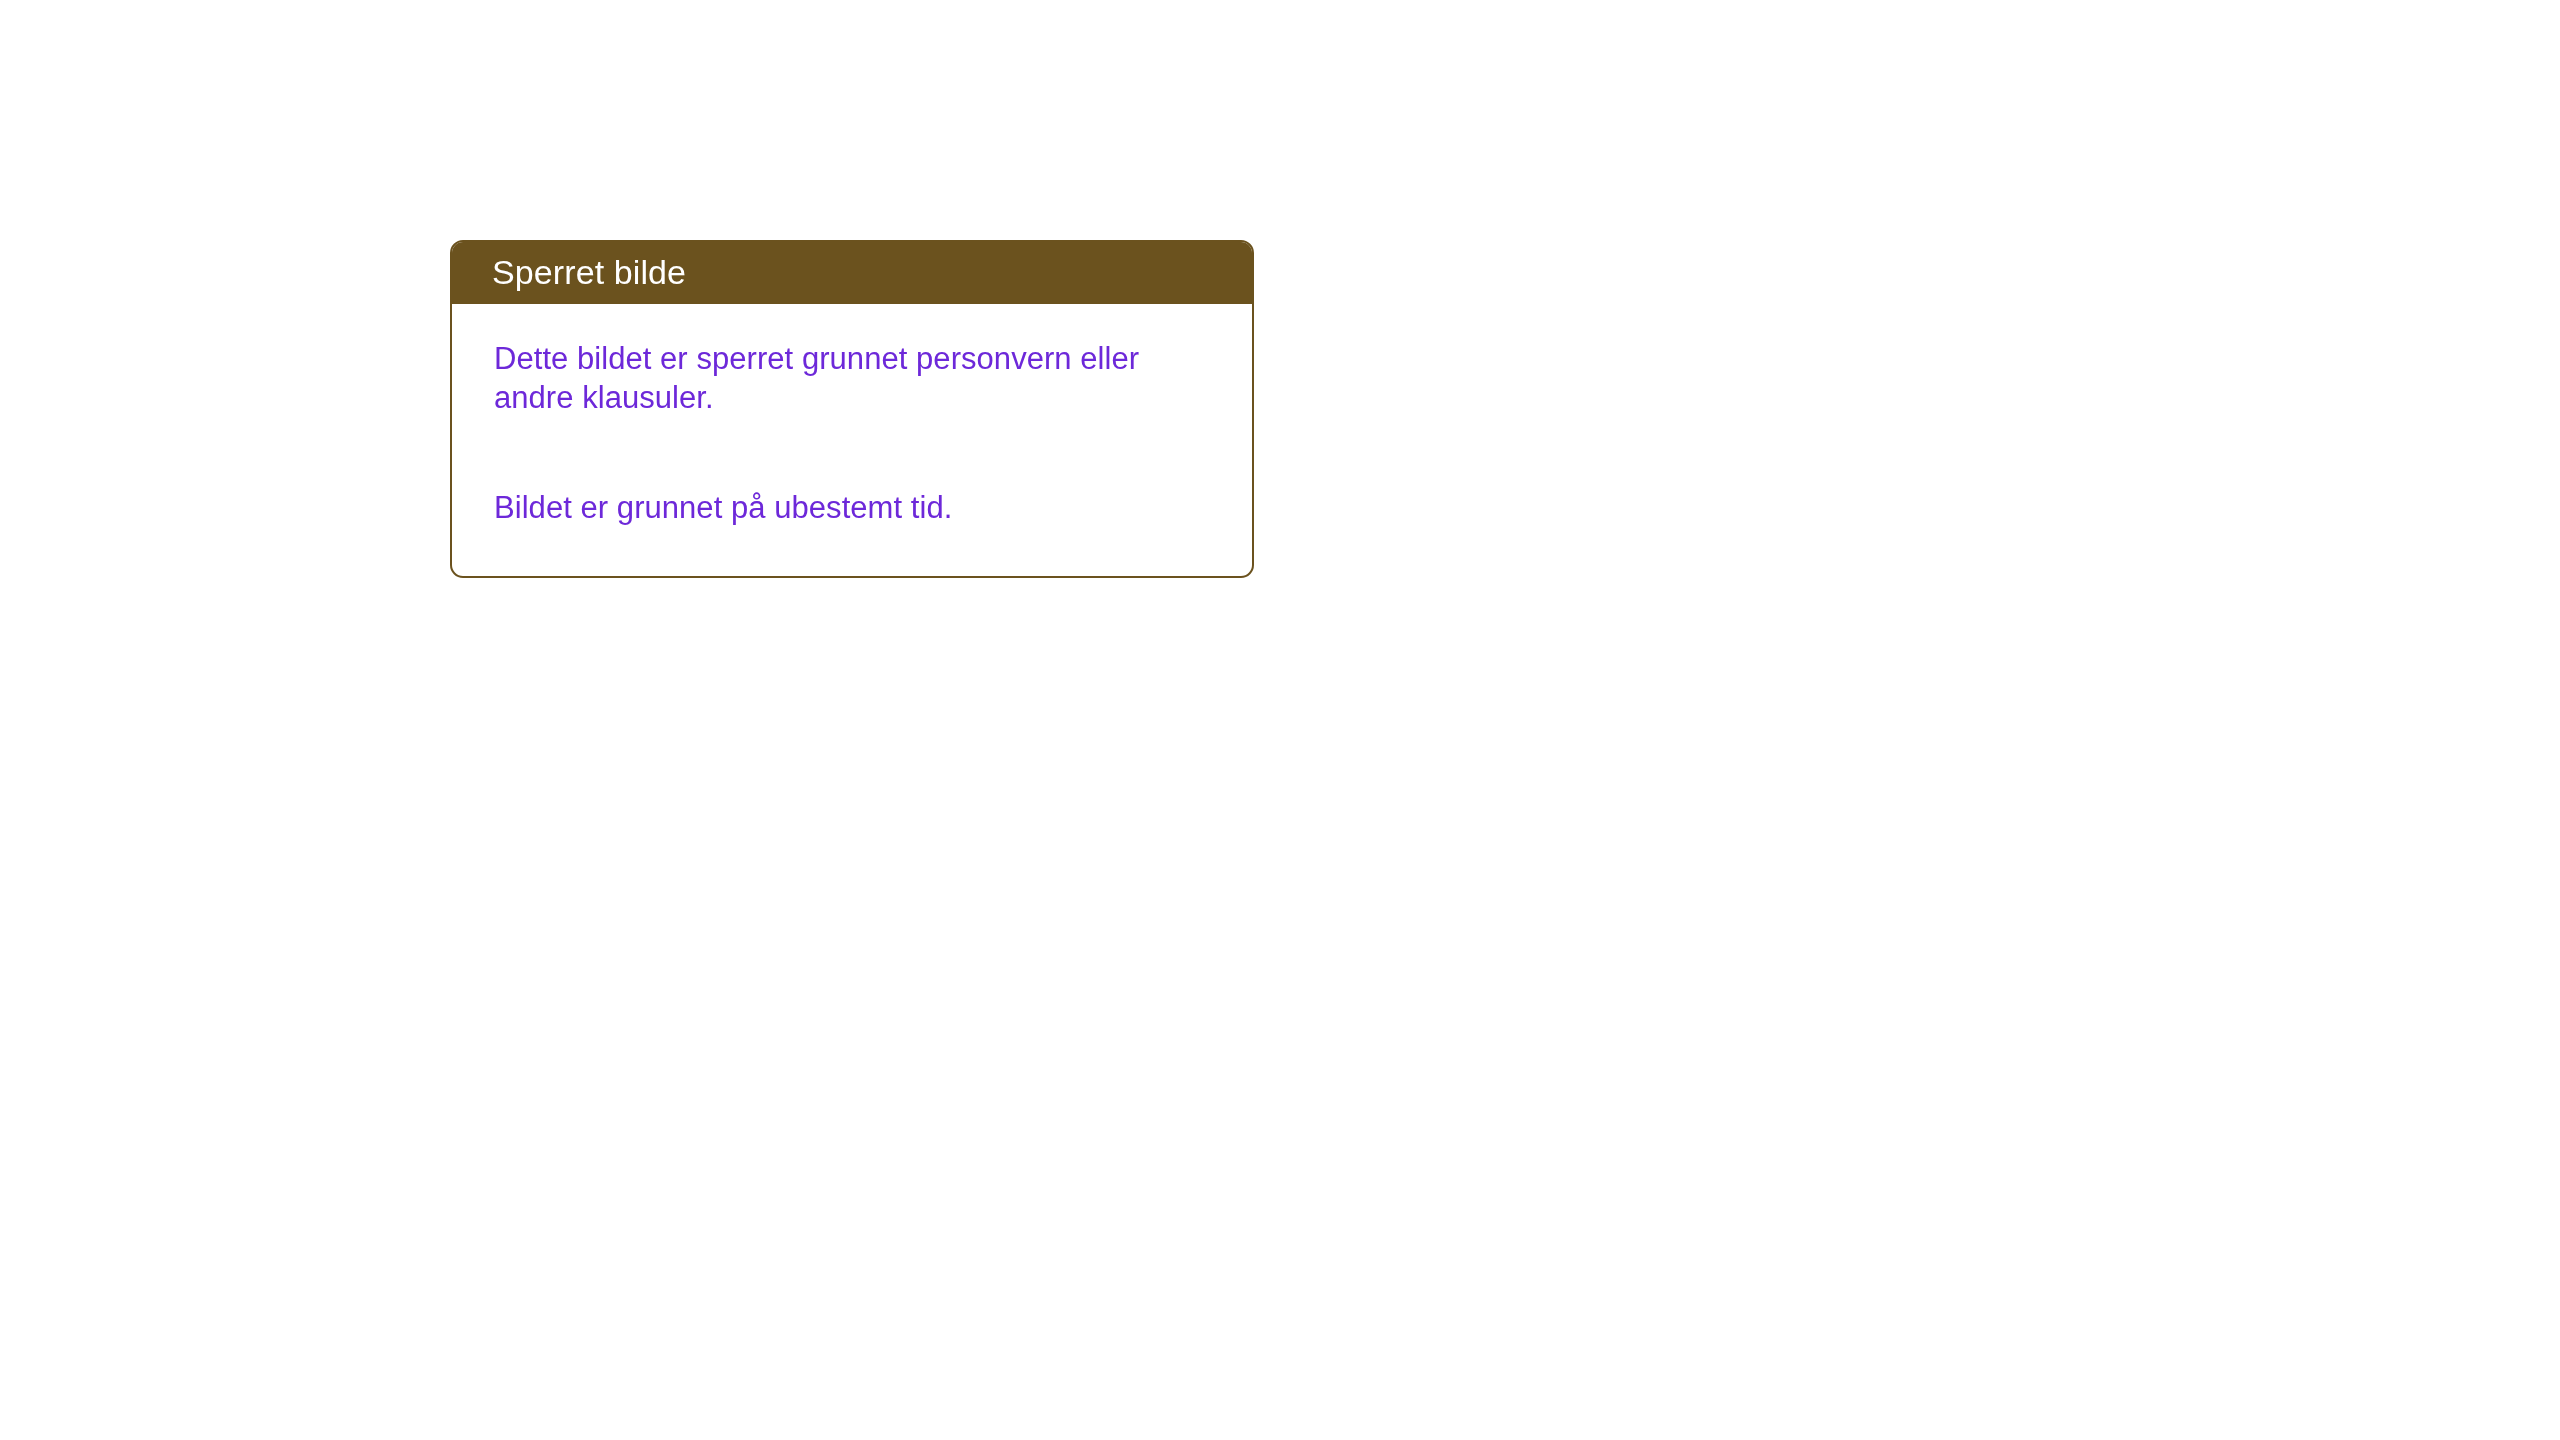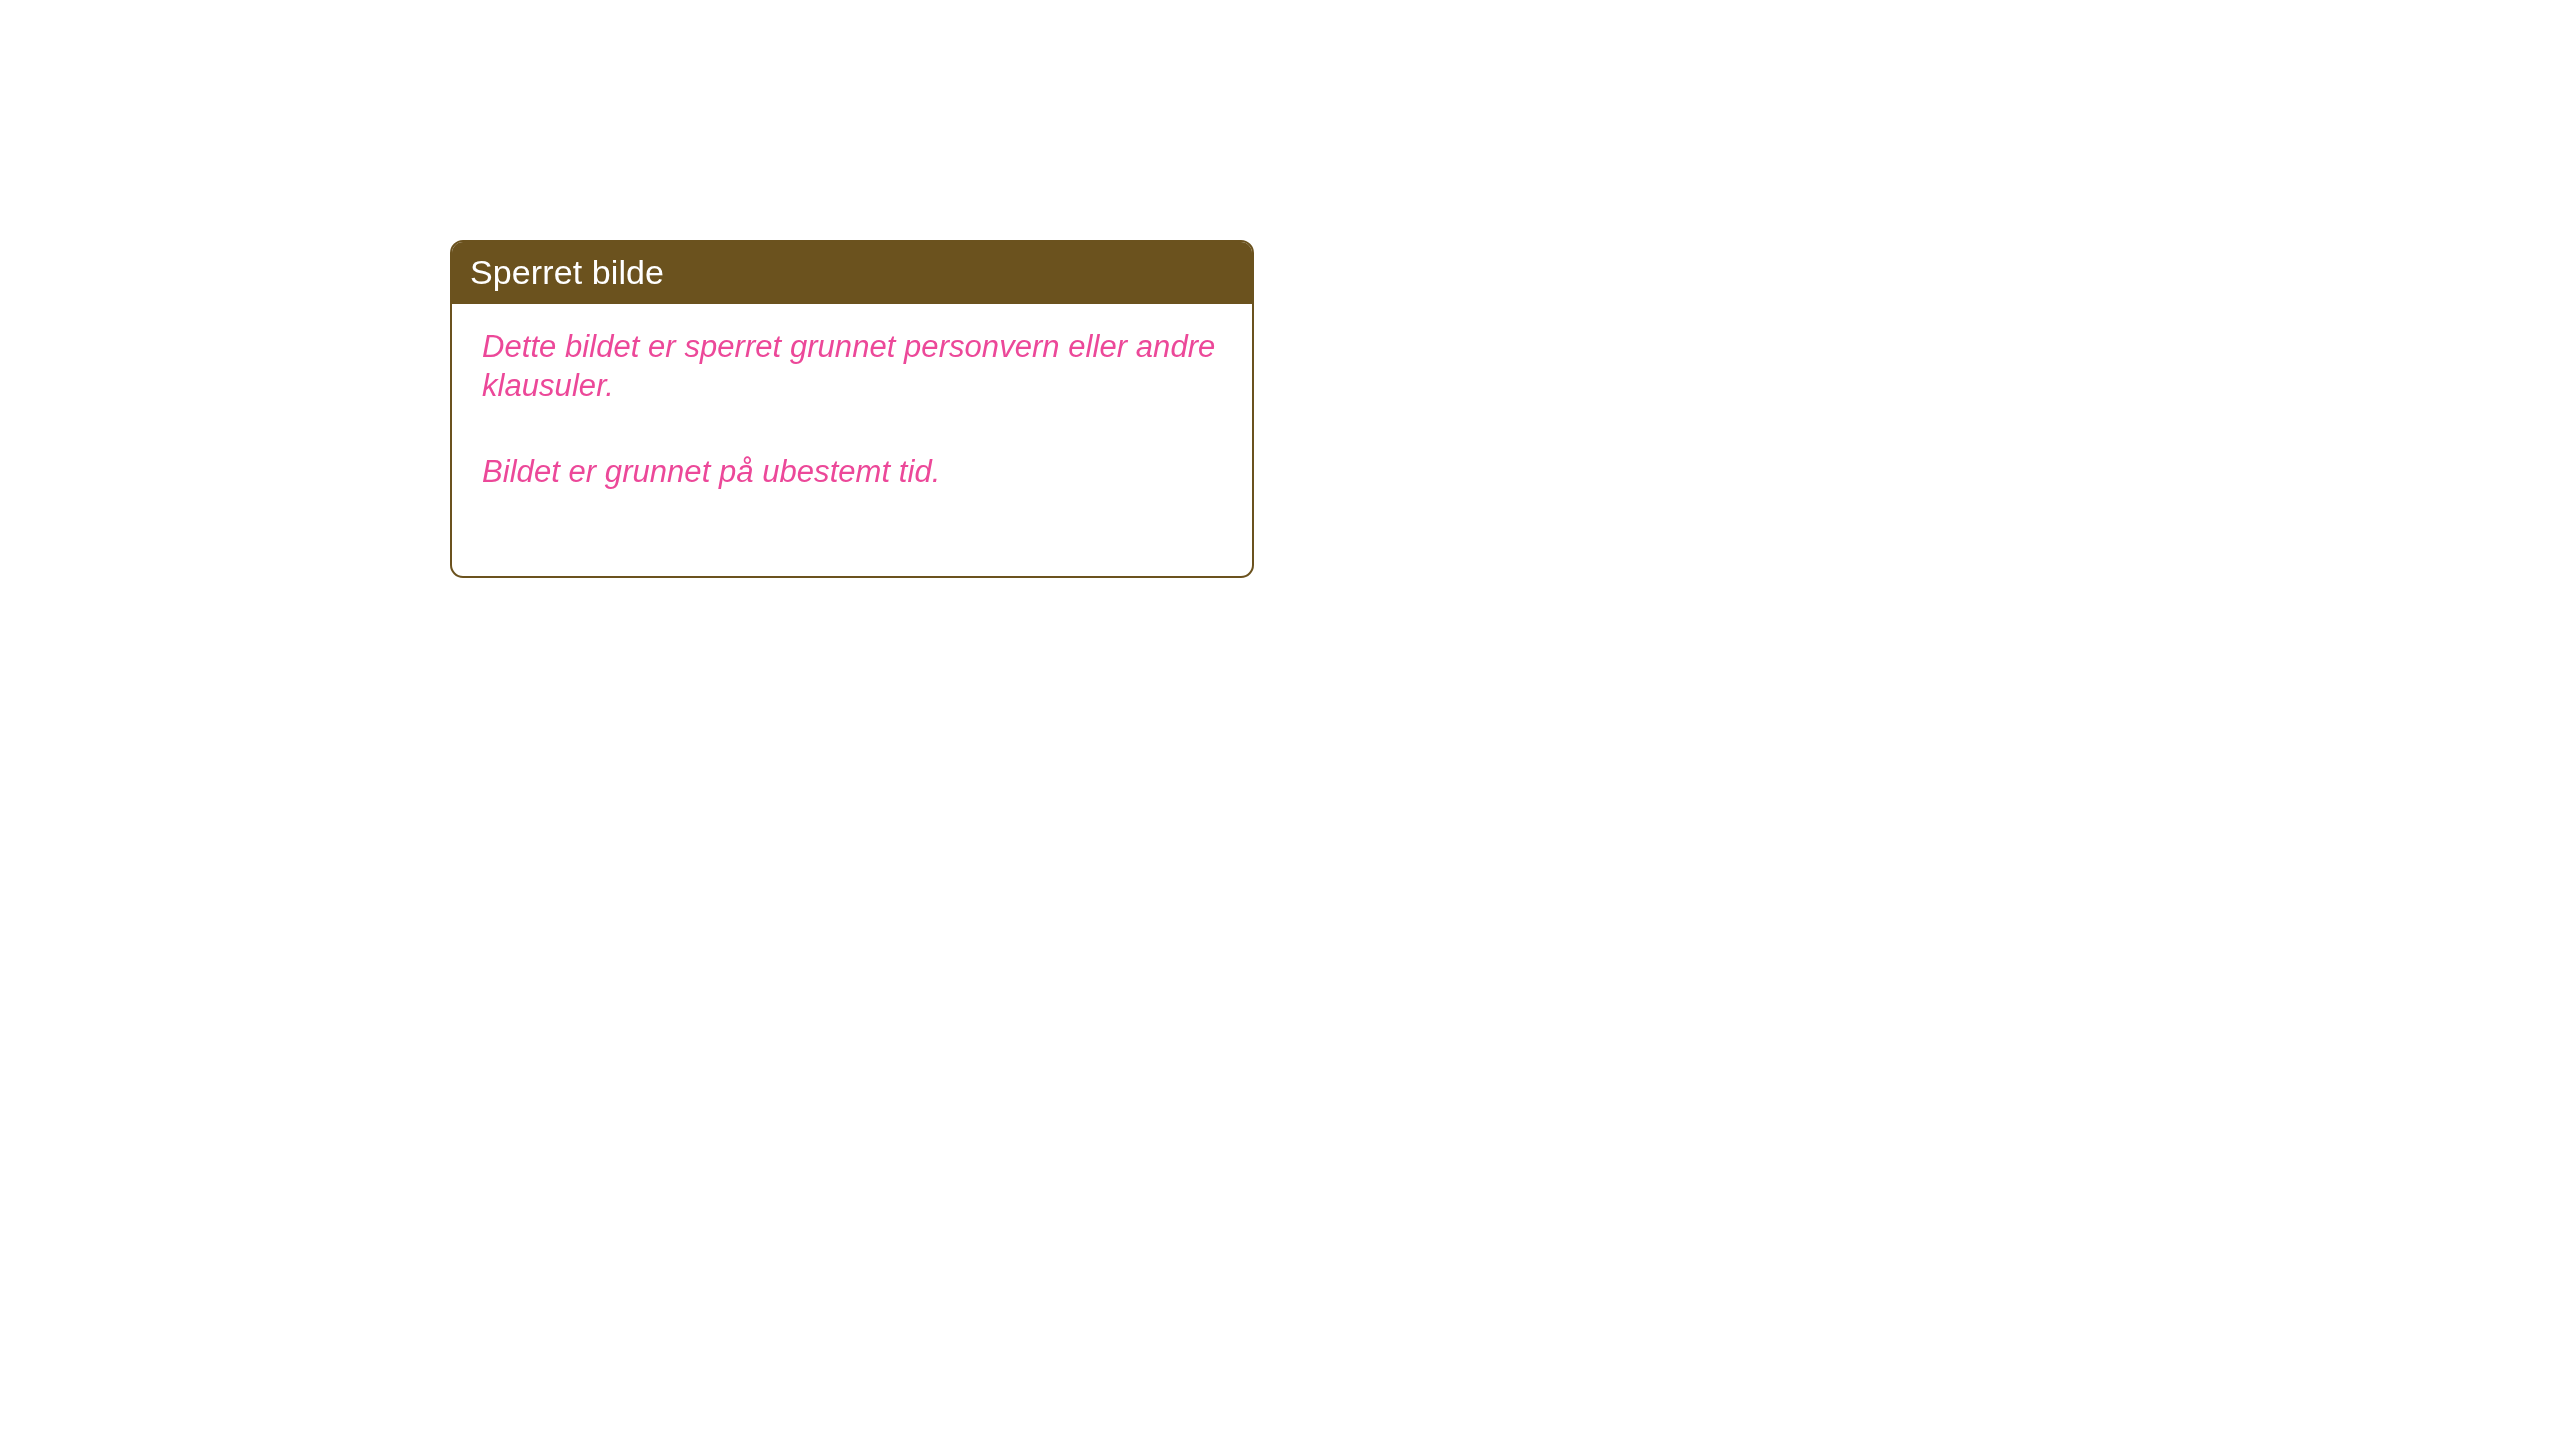--- a/index.html
+++ b/index.html
@@ -47,45 +47,44 @@
 
   .card-header {
     box-sizing: border-box;
     height: 64px;
     background: #6b521e;
     margin: -2px -2px 0 -2px;
     border-top-left-radius: 12px;
     border-top-right-radius: 12px;
     display: flex;
     align-items: center;
-    padding: 0 0 0 20px;
+    padding: 0 0 0 42px;
   }
 
   .card-title {
     color: #ffffff;
     font-size: 34px;
     font-weight: 400;
     line-height: 34px;
     letter-spacing: 0.1px;
     white-space: nowrap;
   }
 
   .card-body {
     padding: 19px 26px 0 26px;
     color: #000000;
   }
 
   .card-paragraph {
     font-size: 31px;
     line-height: 39px;
-    color: #ec4899;
+    color: #6d28d9;
     font-weight: 400;
-    margin: 4px;
+    margin: 16px;
     letter-spacing: 0.05px;
-    font-style: italic;
   }
 
   .paragraph-gap {
     height: 39px;
   }
 </style>
 </head>
 <body>
 
 <div id="stage">

